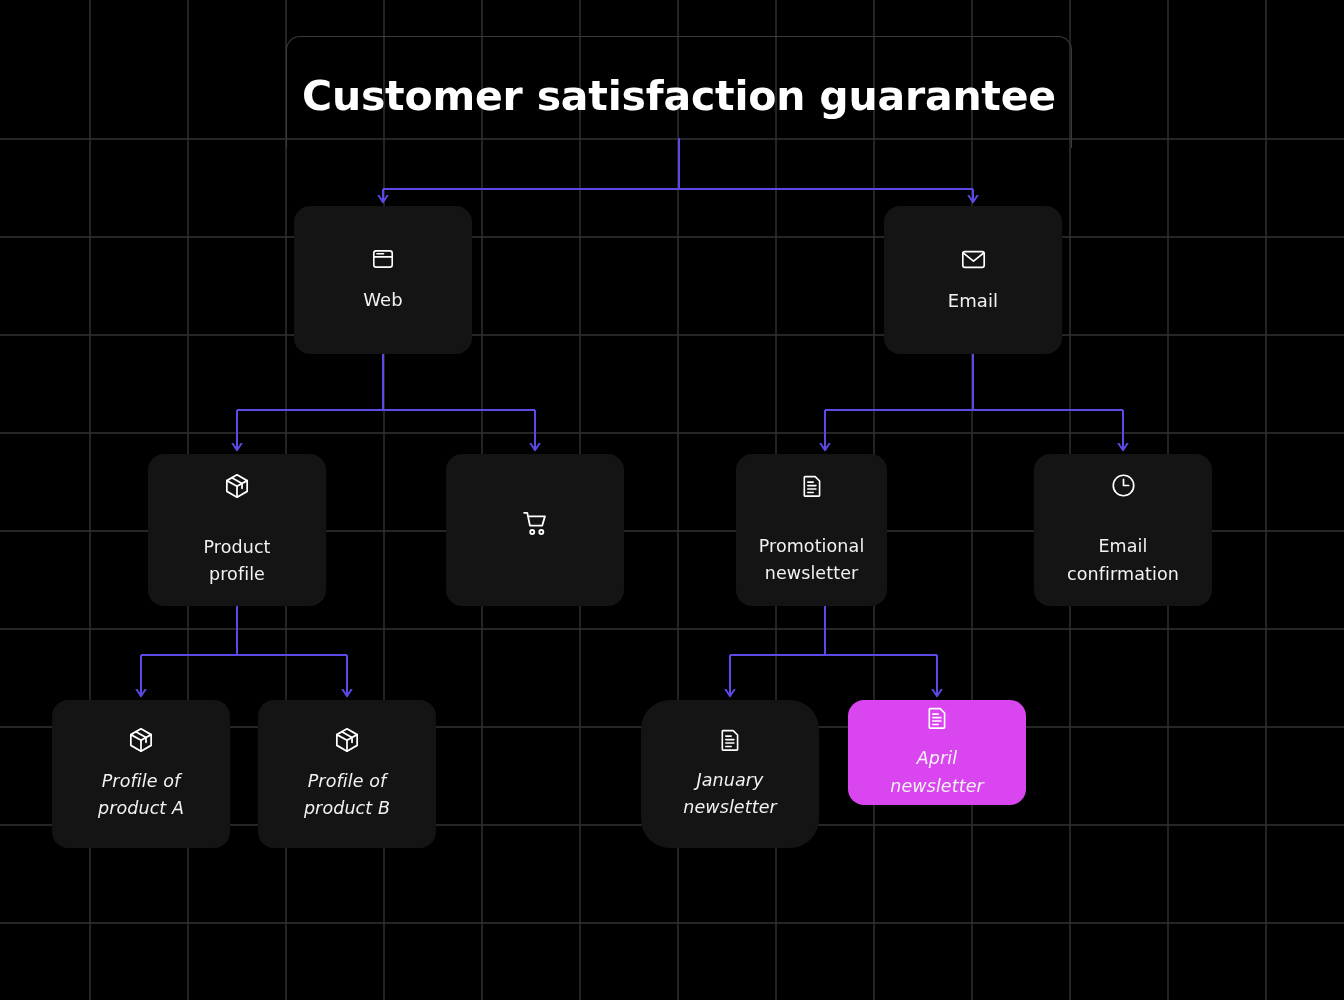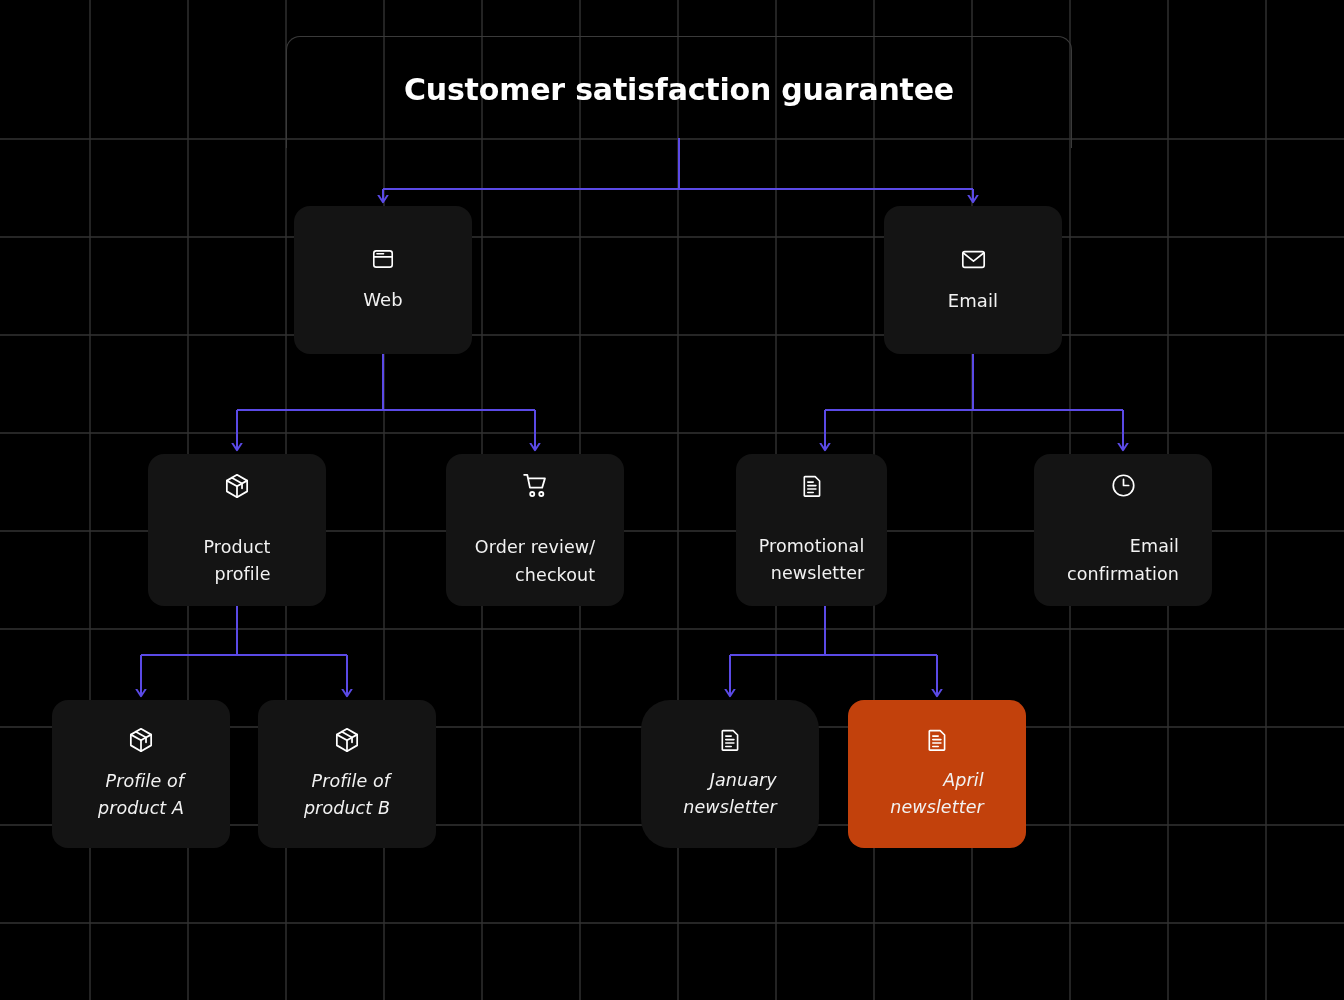--- a/index.html
+++ b/index.html
@@ -36,21 +36,21 @@
     background: transparent;
     box-sizing: border-box;
   }
   #title-text {
     position: absolute;
     left: 286px;
     top: 72px;
     width: 786px;
     text-align: center;
     color: #ffffff;
-    font-size: 30px;
+    font-size: 41px;
     font-weight: 700;
     letter-spacing: -0.2px;
     font-family: "DejaVu Sans", "Liberation Sans", sans-serif;
   }
   
   #links {
     position: absolute;
     inset: 0;
     pointer-events: none;
   }
@@ -67,21 +67,21 @@
     color: #ffffff;
   }
   .node .node-icon {
     display: block;
     margin-bottom: 14px;
     line-height: 0;
   }
   .node .node-label {
     font-size: 17.5px;
     line-height: 1.55;
-    text-align: right;
+    text-align: center;
     color: #f2f2f2;
     font-family: "DejaVu Sans", "Liberation Sans", sans-serif;
     letter-spacing: 0.1px;
     white-space: pre-line;
   }
   .node.lvl1 { width: 178px; height: 148px; }
   .node.lvl1 .node-label { font-size: 18px; }
   .node.lvl2 { width: 178px; height: 152px; gap: 20px; }
   .node.lvl3 { width: 178px; height: 148px; font-style: italic; }
 </style>
@@ -173,22 +173,20 @@
           </svg></span>
         <span class="node-label">Product
 profile</span>
       </div>
       <div class="node lvl2" style="left: 446px; top: 454px; width: 178px; height: 152px; background: rgb(20, 20, 20);">
         <span class="node-icon"><svg width="29" height="29" viewBox="0 0 24 24" fill="none" stroke="#ffffff" stroke-width="1.5" stroke-linecap="round" stroke-linejoin="round">
             <path d="M2.6 3.2 h2.6 l2.2 10.6 h10.1 l2.3 -7.7 H6.2"></path>
             <circle cx="9.3" cy="19.1" r="1.7"></circle>
             <circle cx="16.8" cy="19.1" r="1.7"></circle>
           </svg></span>
-        <span class="node-label">Order review/
-checkout</span>
       </div>
       <div class="node lvl2" style="left: 736px; top: 454px; width: 151px; height: 152px; background: rgb(20, 20, 20);">
         <span class="node-icon"><svg width="26" height="26" viewBox="0 0 24 24" fill="none" stroke="#ffffff" stroke-width="1.5" stroke-linecap="round" stroke-linejoin="round">
             <path d="M5.5 3.3 h9.4 l4.1 4.1 v13.3 a0.6 0.6 0 0 1 -0.6 0.6 H5.5 a0.6 0.6 0 0 1 -0.6 -0.6 V3.9 a0.6 0.6 0 0 1 0.6 -0.6 Z"></path>
             <line x1="8.1" y1="8.4" x2="13.1" y2="8.4"></line>
             <line x1="8.1" y1="11.6" x2="15.6" y2="11.6"></line>
             <line x1="8.1" y1="14.8" x2="15.6" y2="14.8"></line>
             <line x1="8.1" y1="18.0" x2="13.1" y2="18.0"></line>
           </svg></span>
         <span class="node-label">Promotional
@@ -226,21 +224,21 @@
         <span class="node-icon"><svg width="26" height="26" viewBox="0 0 24 24" fill="none" stroke="#ffffff" stroke-width="1.5" stroke-linecap="round" stroke-linejoin="round">
             <path d="M5.5 3.3 h9.4 l4.1 4.1 v13.3 a0.6 0.6 0 0 1 -0.6 0.6 H5.5 a0.6 0.6 0 0 1 -0.6 -0.6 V3.9 a0.6 0.6 0 0 1 0.6 -0.6 Z"></path>
             <line x1="8.1" y1="8.4" x2="13.1" y2="8.4"></line>
             <line x1="8.1" y1="11.6" x2="15.6" y2="11.6"></line>
             <line x1="8.1" y1="14.8" x2="15.6" y2="14.8"></line>
             <line x1="8.1" y1="18.0" x2="13.1" y2="18.0"></line>
           </svg></span>
         <span class="node-label">January
 newsletter</span>
       </div>
-      <div class="node lvl3" style="left: 848px; top: 700px; width: 178px; height: 148px; background: #c2410c;">
+      <div class="node lvl3" style="left: 848px; top: 700px; width: 178px; height: 105px; background: #d946ef;">
         <span class="node-icon"><svg width="26" height="26" viewBox="0 0 24 24" fill="none" stroke="#ffffff" stroke-width="1.5" stroke-linecap="round" stroke-linejoin="round">
             <path d="M5.5 3.3 h9.4 l4.1 4.1 v13.3 a0.6 0.6 0 0 1 -0.6 0.6 H5.5 a0.6 0.6 0 0 1 -0.6 -0.6 V3.9 a0.6 0.6 0 0 1 0.6 -0.6 Z"></path>
             <line x1="8.1" y1="8.4" x2="13.1" y2="8.4"></line>
             <line x1="8.1" y1="11.6" x2="15.6" y2="11.6"></line>
             <line x1="8.1" y1="14.8" x2="15.6" y2="14.8"></line>
             <line x1="8.1" y1="18.0" x2="13.1" y2="18.0"></line>
           </svg></span>
         <span class="node-label">April
 newsletter</span>
       </div>

